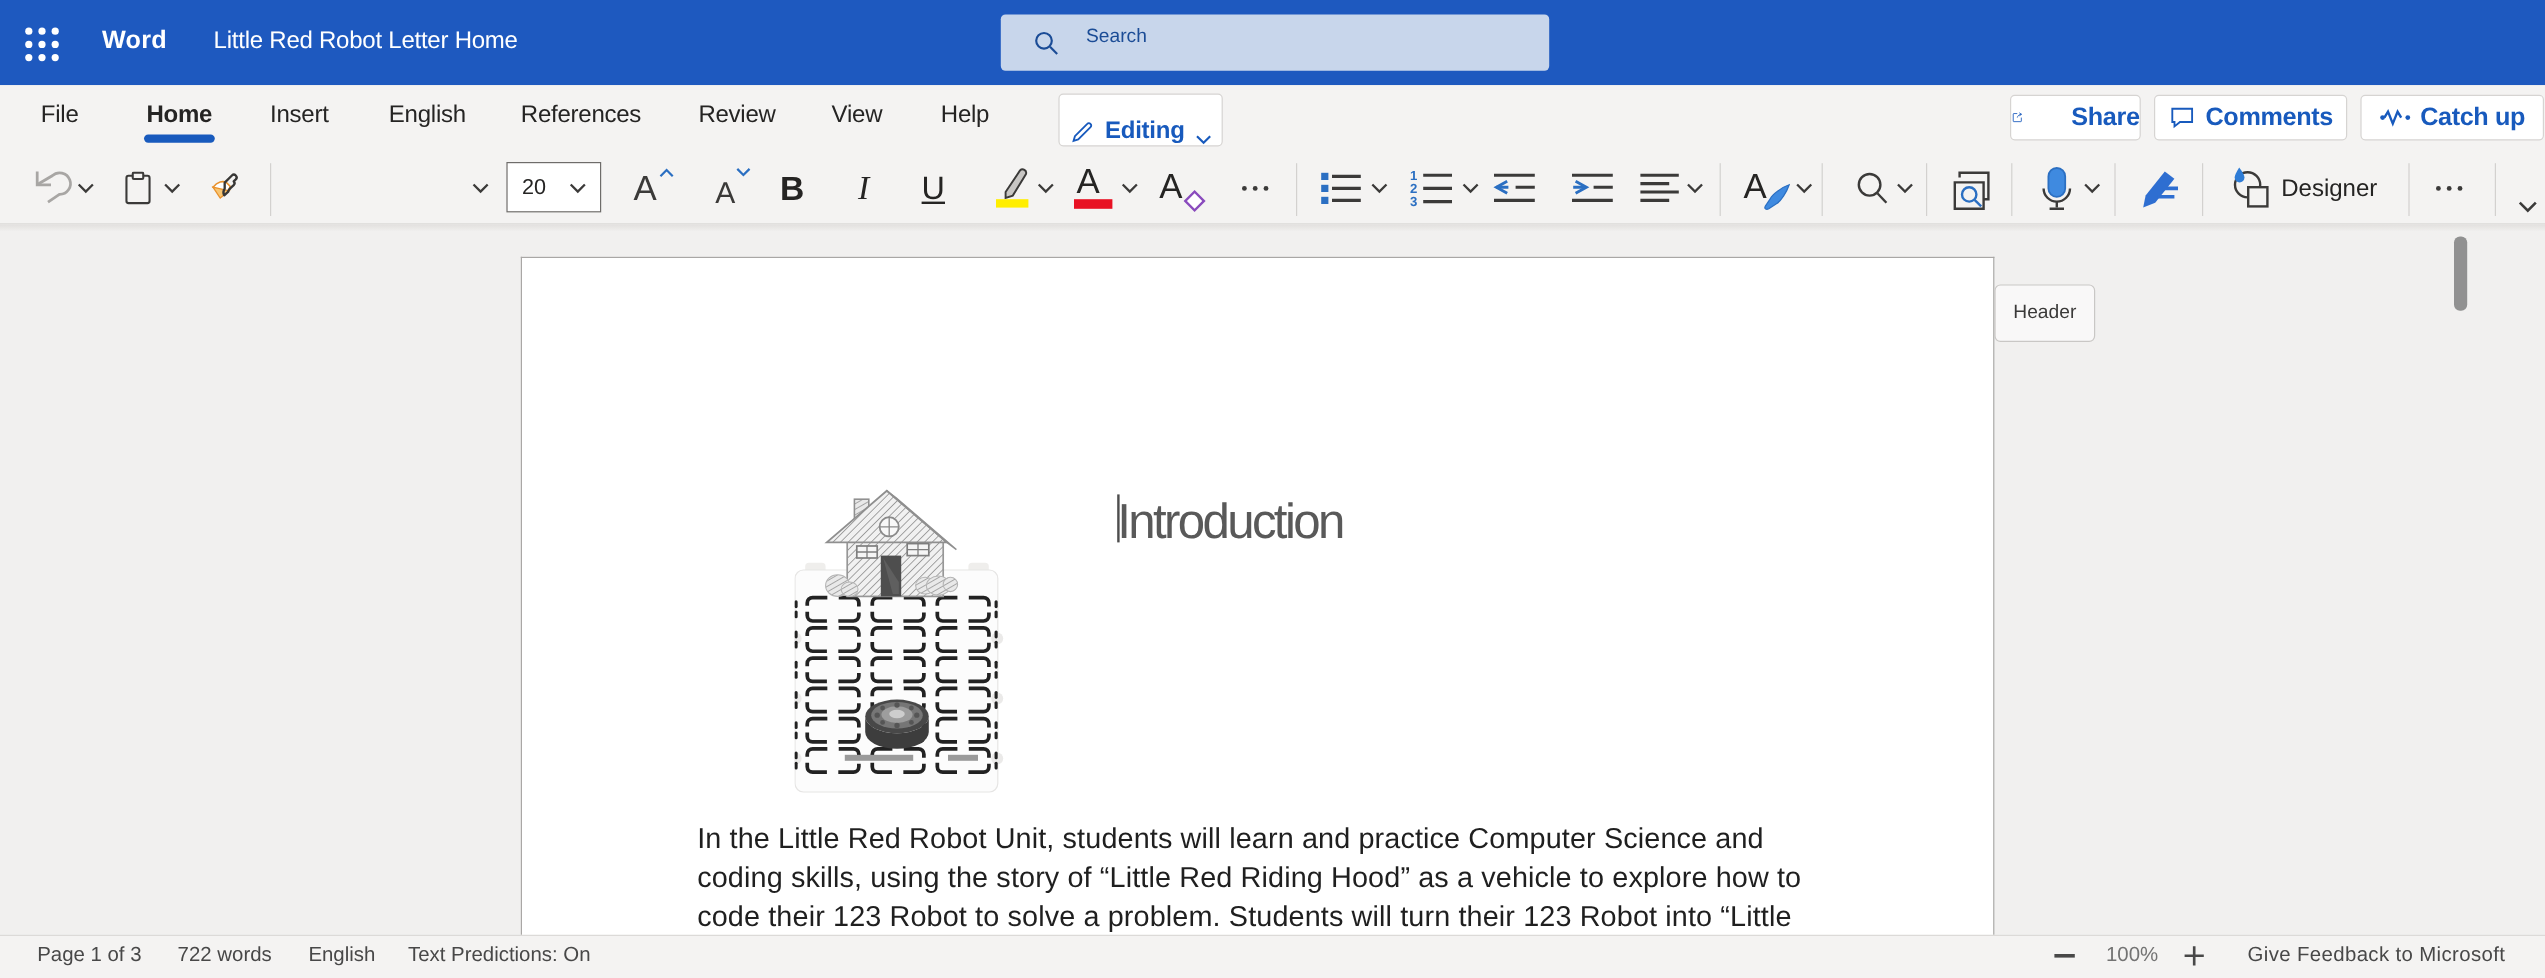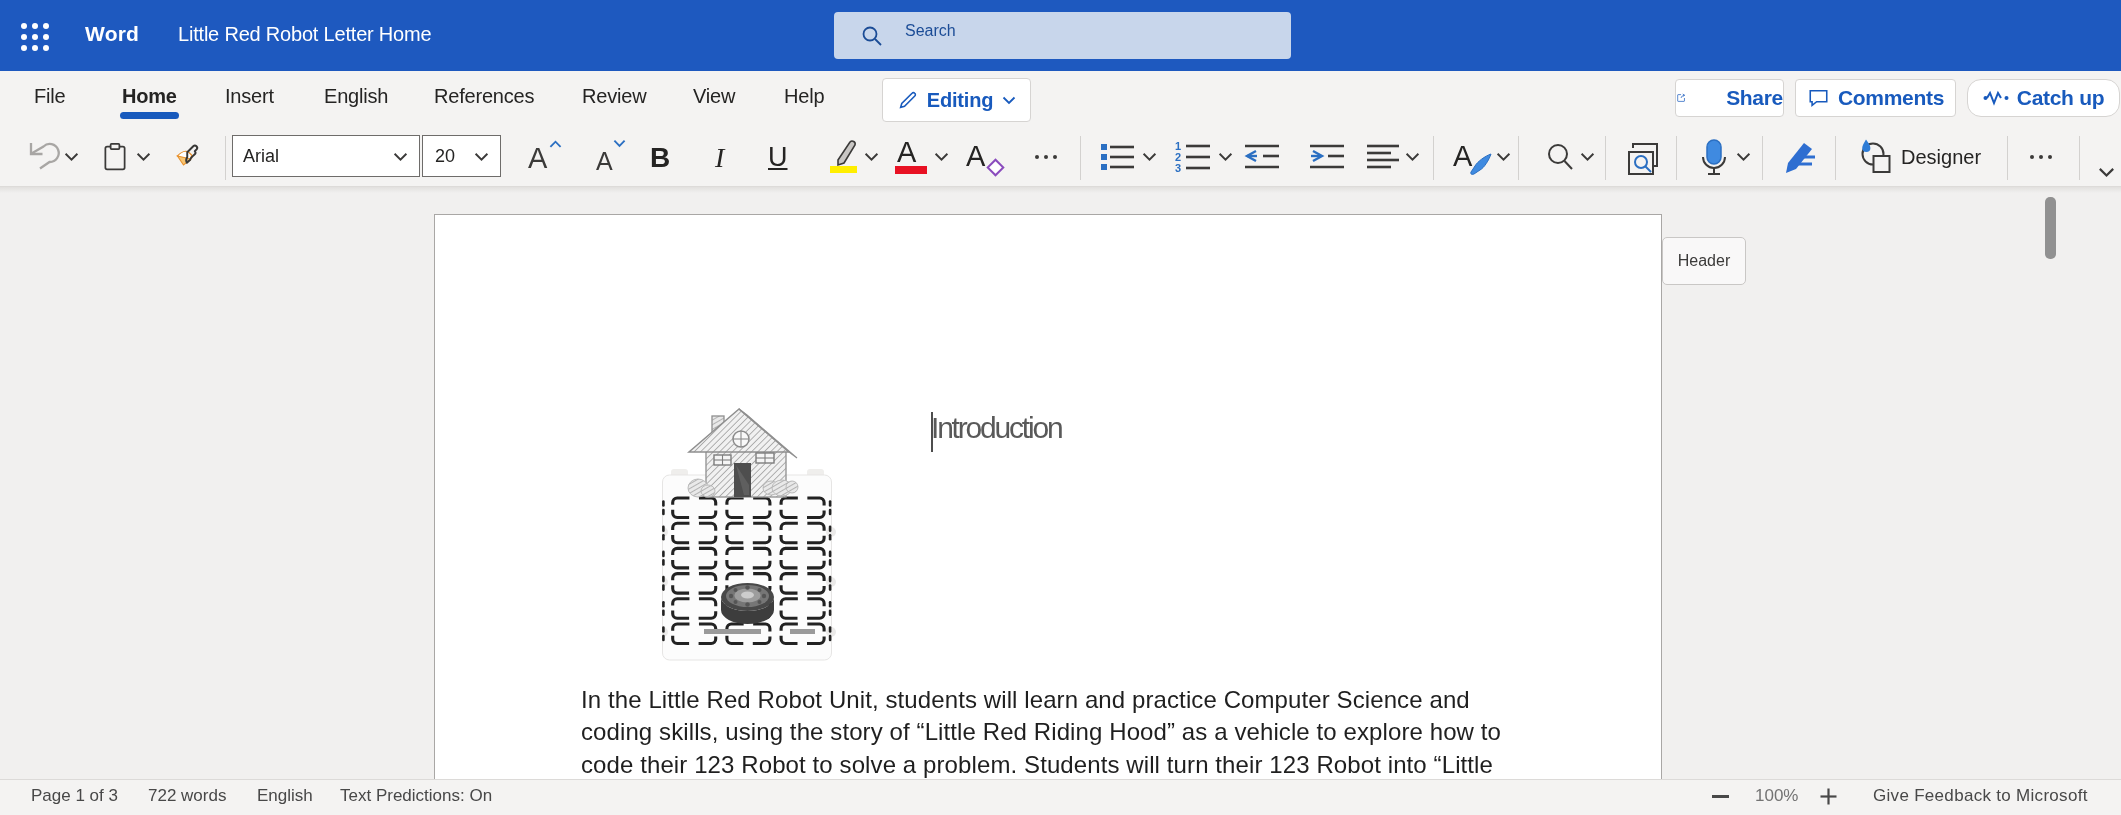--- a/index.html
+++ b/index.html
@@ -23,21 +23,21 @@
   .vdiv { position:absolute; top:136px; width:1px; height:44px; background:#d3d1cf; }
   .combo { position:absolute; top:135px; height:42px; background:#fff; border:1px solid #6e6c6a; display:flex; align-items:center; font-size:18px; color:#252423; }
   .ico { position:absolute; }
   .dots3 { position:absolute; top:155px; width:24px; height:5px; }
   .dots3 span { position:absolute; width:4px; height:4px; border-radius:50%; background:#3b3a39; top:0; }
   
   #page { left:434px; top:214px; width:1228px; height:566px; background:#fff; border:1px solid #a9a7a5; border-bottom:none; }
   #headertab { left:1662px; top:237px; width:84px; height:48px; background:#f9f8f8; border:1px solid #c9c7c5; border-radius:5px; display:flex; align-items:center; justify-content:center; font-size:16px; color:#3b3a39; }
   #scrollthumb { left:2045px; top:197px; width:11px; height:62px; background:#919191; border-radius:5px; }
   #cursor { left:931px; top:412px; width:2px; height:40px; background:#4d4d4d; }
-  #introtxt { left:931px; top:411px; font-size:30px; color:#595959; letter-spacing:-2.2px; }
+  #introtxt { left:931px; top:411px; font-size:41px; color:#595959; letter-spacing:-2.2px; }
   #bodytxt { left:581px; top:684px; width:960px; font-size:24px; line-height:32.4px; color:#1f1f1f; letter-spacing:0.1px; }
   
   #statusbar { left:0; top:779px; width:2121px; height:36px; background:#f4f3f2; border-top:1px solid #dcdad8; font-size:16px; color:#444; }
   .st { position:absolute; top:8px; }
 </style>
 </head>
 <body>
 <div id="app">
 
   <div class="abs" id="topbar"></div>
@@ -64,21 +64,21 @@
   <div class="abs" id="tabrow"></div>
   <div class="tab" style="left:34px;">File</div>
   <div class="tab" style="left:122px;font-weight:700;">Home</div>
   <div class="tab" style="left:225px;">Insert</div>
   <div class="tab" style="left:324px;">English</div>
   <div class="tab" style="left:434px;">References</div>
   <div class="tab" style="left:582px;">Review</div>
   <div class="tab" style="left:693px;">View</div>
   <div class="tab" style="left:784px;">Help</div>
   <div class="abs" id="homeline"></div>
-  <div class="pillbtn" id="editingbtn" style="left:882px;top:78px;width:149px;height:44px;">
+  <div class="pillbtn" id="editingbtn" style="left:882px;top:78px;width:137px;height:44px;align-items:flex-end;">
     <svg width="22" height="22" viewBox="0 0 24 24" fill="none" stroke="#185abd" stroke-width="1.7" style="margin-right:8px">
         <path d="M4 20l1.2-4.2L16.4 4.6a2 2 0 0 1 2.9 0l.1.1a2 2 0 0 1 0 2.9L8.2 18.8z"></path>
       </svg>
     <span style="font-size:20px;letter-spacing:-0.2px;">Editing</span>
     <svg width="14" height="9" viewBox="0 0 14 9" fill="none" stroke="#185abd" stroke-width="1.8" style="margin-left:9px">
         <path d="M1.5 1.5 L7 7 L12.5 1.5"></path>
       </svg>
   </div>
   <div class="pillbtn" style="left:1675px;top:79px;width:109px;height:38px;font-weight:700;gap:32px;">
     <svg width="22" height="22" viewBox="0 0 24 24" fill="none" stroke="#185abd" stroke-width="1.7" style="margin-right:8px">
@@ -87,21 +87,21 @@
         <path d="M16 2.5l4.5 3-4.5 3"></path>
       </svg>
     <span>Share</span>
   </div>
   <div class="pillbtn" style="left:1795px;top:79px;width:161px;height:38px;font-weight:700;">
     <svg width="23" height="22" viewBox="0 0 24 24" fill="none" stroke="#185abd" stroke-width="1.7" style="margin-right:8px">
         <path d="M3 4h18v12H10l-5 4v-4H3z"></path>
       </svg>
     <span>Comments</span>
   </div>
-  <div class="pillbtn" style="left:1967px;top:79px;width:153px;height:38px;font-weight:700;border-radius:14px;">
+  <div class="pillbtn" style="left:1967px;top:79px;width:153px;height:38px;font-weight:700;">
     <svg width="26" height="20" viewBox="0 0 26 20" fill="none" stroke="#185abd" stroke-width="2" style="margin-right:8px">
         <circle cx="2.5" cy="10" r="2" fill="#185abd" stroke="none"></circle>
         <circle cx="23.5" cy="10" r="2" fill="#185abd" stroke="none"></circle>
         <path d="M4 10l3-5 4 10 4-10 3 5"></path>
       </svg>
     <span>Catch up</span>
   </div>
 
   <div class="abs" id="toolbar"></div>
 
@@ -123,23 +123,20 @@
 
   <svg class="ico" style="left:173px;top:141px" width="30" height="30" viewBox="0 0 40 40">
     <path d="M6 20 C11 14 17 12.5 21 15 L25 19 L23 25 L10 22 Z" fill="#fff" stroke="#e8912d" stroke-width="1.7"></path>
     <path d="M6 20 L24 24 L14 32 Z" fill="#f8c572" stroke="#e8912d" stroke-width="1.4"></path>
     <g fill="none" stroke="#383736" stroke-width="2.6" stroke-linecap="round" stroke-linejoin="round">
       <path d="M19 15 L27 7 a3 3 0 0 1 4.3 4.3 L29 13.5 a3 3 0 0 1 0 4.2 L26 20.5 C24.5 22 22.5 23.5 23 25 L18.5 29 C17 26.5 18 23 19 21.5 Z"></path>
     </g>
   </svg>
   <div class="vdiv" style="left:225px;top:136px;position:absolute;"></div>
 
-  <div class="combo" style="left:232px;width:188px;">
-      <span style="margin-left:10px;">Arial</span>
-    </div>
   <svg class="ico" style="left:393px;top:152px" width="15" height="10" viewBox="0 0 14 9" fill="none" stroke="#3b3a39" stroke-width="1.8">
       <path d="M1.5 1.5 L7 7 L12.5 1.5"></path>
     </svg>
   <div class="combo" style="left:422px;width:79px;">
       <span style="margin-left:12px;">20</span>
     </div>
   <svg class="ico" style="left:474px;top:152px" width="15" height="10" viewBox="0 0 14 9" fill="none" stroke="#3b3a39" stroke-width="1.8">
       <path d="M1.5 1.5 L7 7 L12.5 1.5"></path>
     </svg>
 

